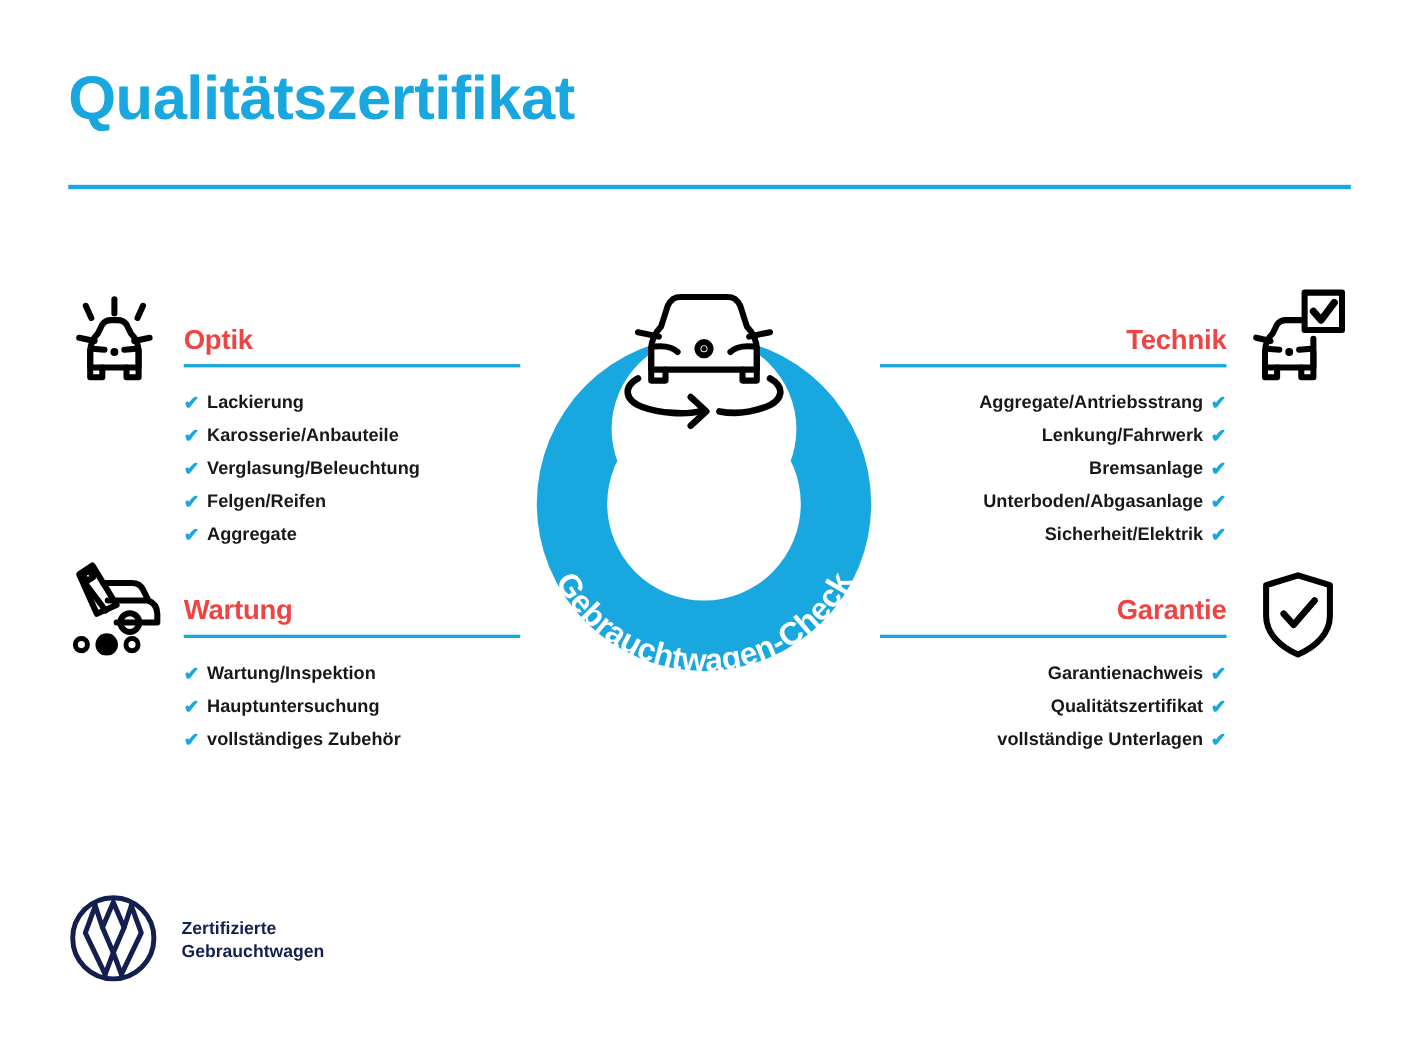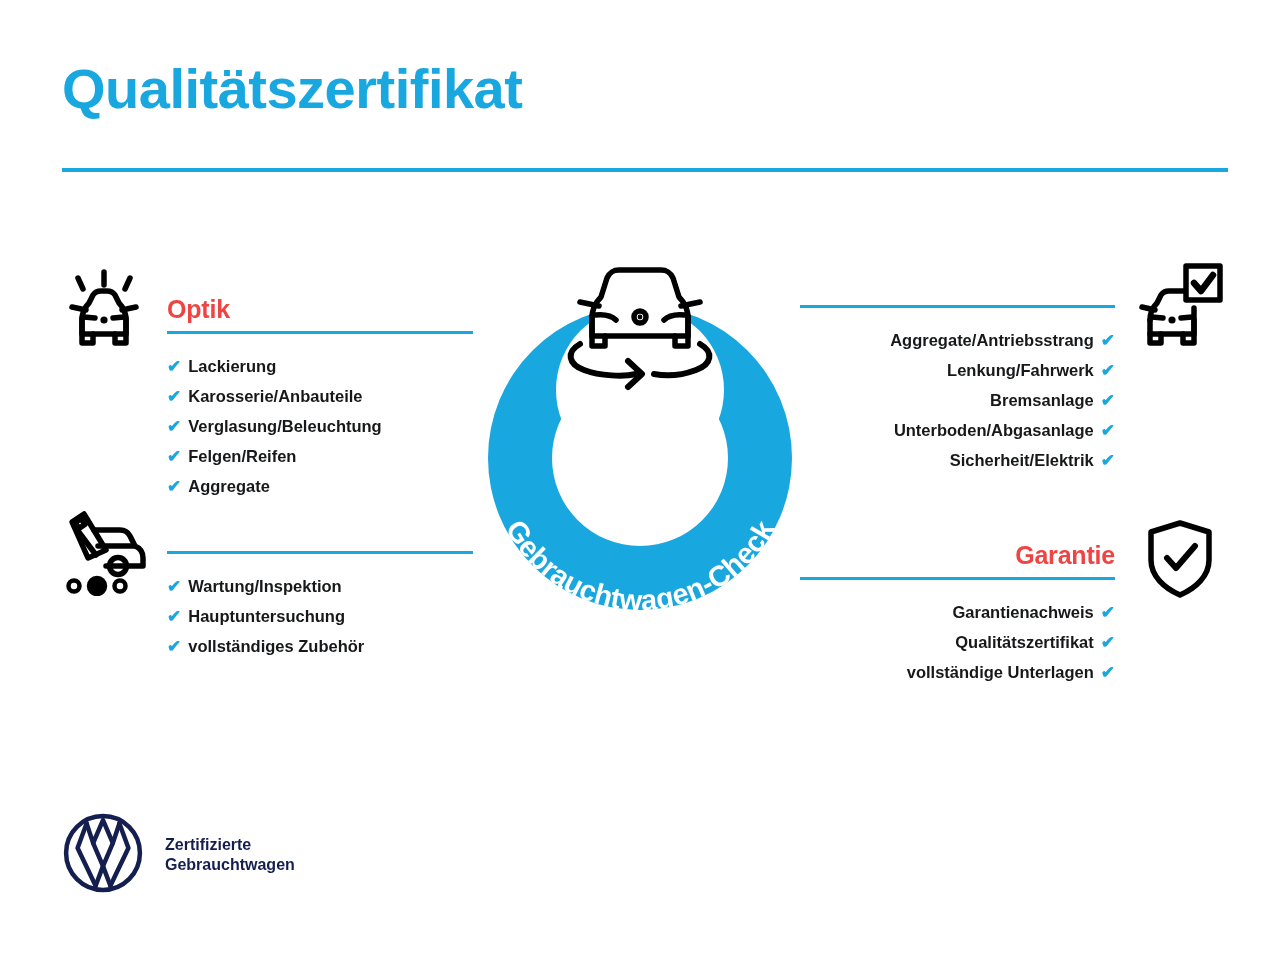--- a/index.html
+++ b/index.html
@@ -218,20 +218,21 @@
       <span>Felgen/Reifen</span>
     </li>
     <li>
       <span class="chk chk-left">✔</span>
       <span>Aggregate</span>
     </li>
   </ul>
 </div>
 
 <div class="section sec-technik">
+  <div class="sec-title">Technik</div>
   <div class="sec-rule"></div>
   <ul class="sec-list">
     <li>
       <span>Aggregate/Antriebsstrang</span>
       <span class="chk chk-right">✔</span>
     </li>
     <li>
       <span>Lenkung/Fahrwerk</span>
       <span class="chk chk-right">✔</span>
     </li>
@@ -244,20 +245,21 @@
       <span class="chk chk-right">✔</span>
     </li>
     <li>
       <span>Sicherheit/Elektrik</span>
       <span class="chk chk-right">✔</span>
     </li>
   </ul>
 </div>
 
 <div class="section sec-wartung">
+  <div class="sec-title">Wartung</div>
   <div class="sec-rule"></div>
   <ul class="sec-list">
     <li>
       <span class="chk chk-left">✔</span>
       <span>Wartung/Inspektion</span>
     </li>
     <li>
       <span class="chk chk-left">✔</span>
       <span>Hauptuntersuchung</span>
     </li>

